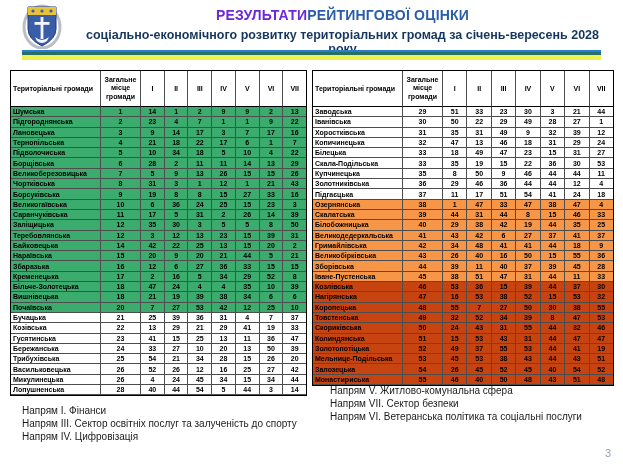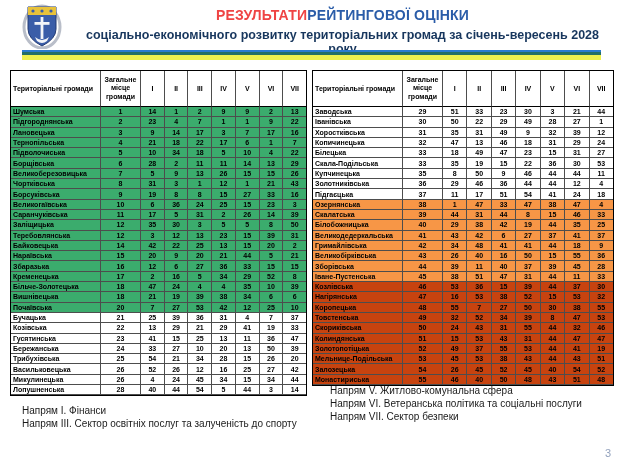--- a/index.html
+++ b/index.html
@@ -6,21 +6,21 @@
   .page {
     position:relative; width:623px; height:467px; background:#ffffff;
     font-family:"Liberation Sans", sans-serif; overflow:hidden;
     margin:0 auto;
   }
   
   .hdr { position:absolute; top:0; left:0; width:623px; height:50px; }
   .logo { position:absolute; left:22px; top:3px; width:40px; height:46px; }
   .titles { position:absolute; left:70px; width:545px; top:7px; text-align:center; }
   .t1 { font-size:14px; font-weight:bold; letter-spacing:.2px; }
-  .t1 .w1 { color:#ef4444; }
+  .t1 .w1 { color:#6d28d9; }
   .t1 .w2 { color:#2a5ca8; }
   .t2 { font-size:12.5px; font-weight:bold; color:#17365d; margin-top:5px; }
   .divider { position:absolute; left:22px; top:50px; width:579px; }
   .divider .s1 { height:2px; background:#2b7bd0; }
   .divider .s2 { height:3px; background:#256f66; }
   .divider .s3 { height:5px; background:#eef04f; }
   
   .rtable {
     position:absolute; top:70px; border:1px solid #000;
     font-size:7px; color:#000; background:#fff;
@@ -710,21 +710,22 @@
           <div class="cell val-cell">43</div>
           <div class="cell val-cell">51</div>
           <div class="cell val-cell">48</div>
         </div>
       </div>
   </div>
 
   <div class="foot-list" id="footLeft">
     <div>Напрям I. Фінанси</div>
     <div>Напрям III. Сектор освітніх послуг та залученість до спорту</div>
+    <div>Напрям IV. Цифровізація</div>
   </div>
   <div class="foot-list" id="footRight">
     <div>Напрям V. Житлово-комунальна сфера</div>
+    <div>Напрям VII. Сектор безпеки</div>
     <div>Напрям VI. Ветеранська політика та  соціальні послуги</div>
-    <div>Напрям VII. Сектор безпеки</div>
   </div>
   <div class="page-num">3</div>
 
 </div>
 
 </body></html>

